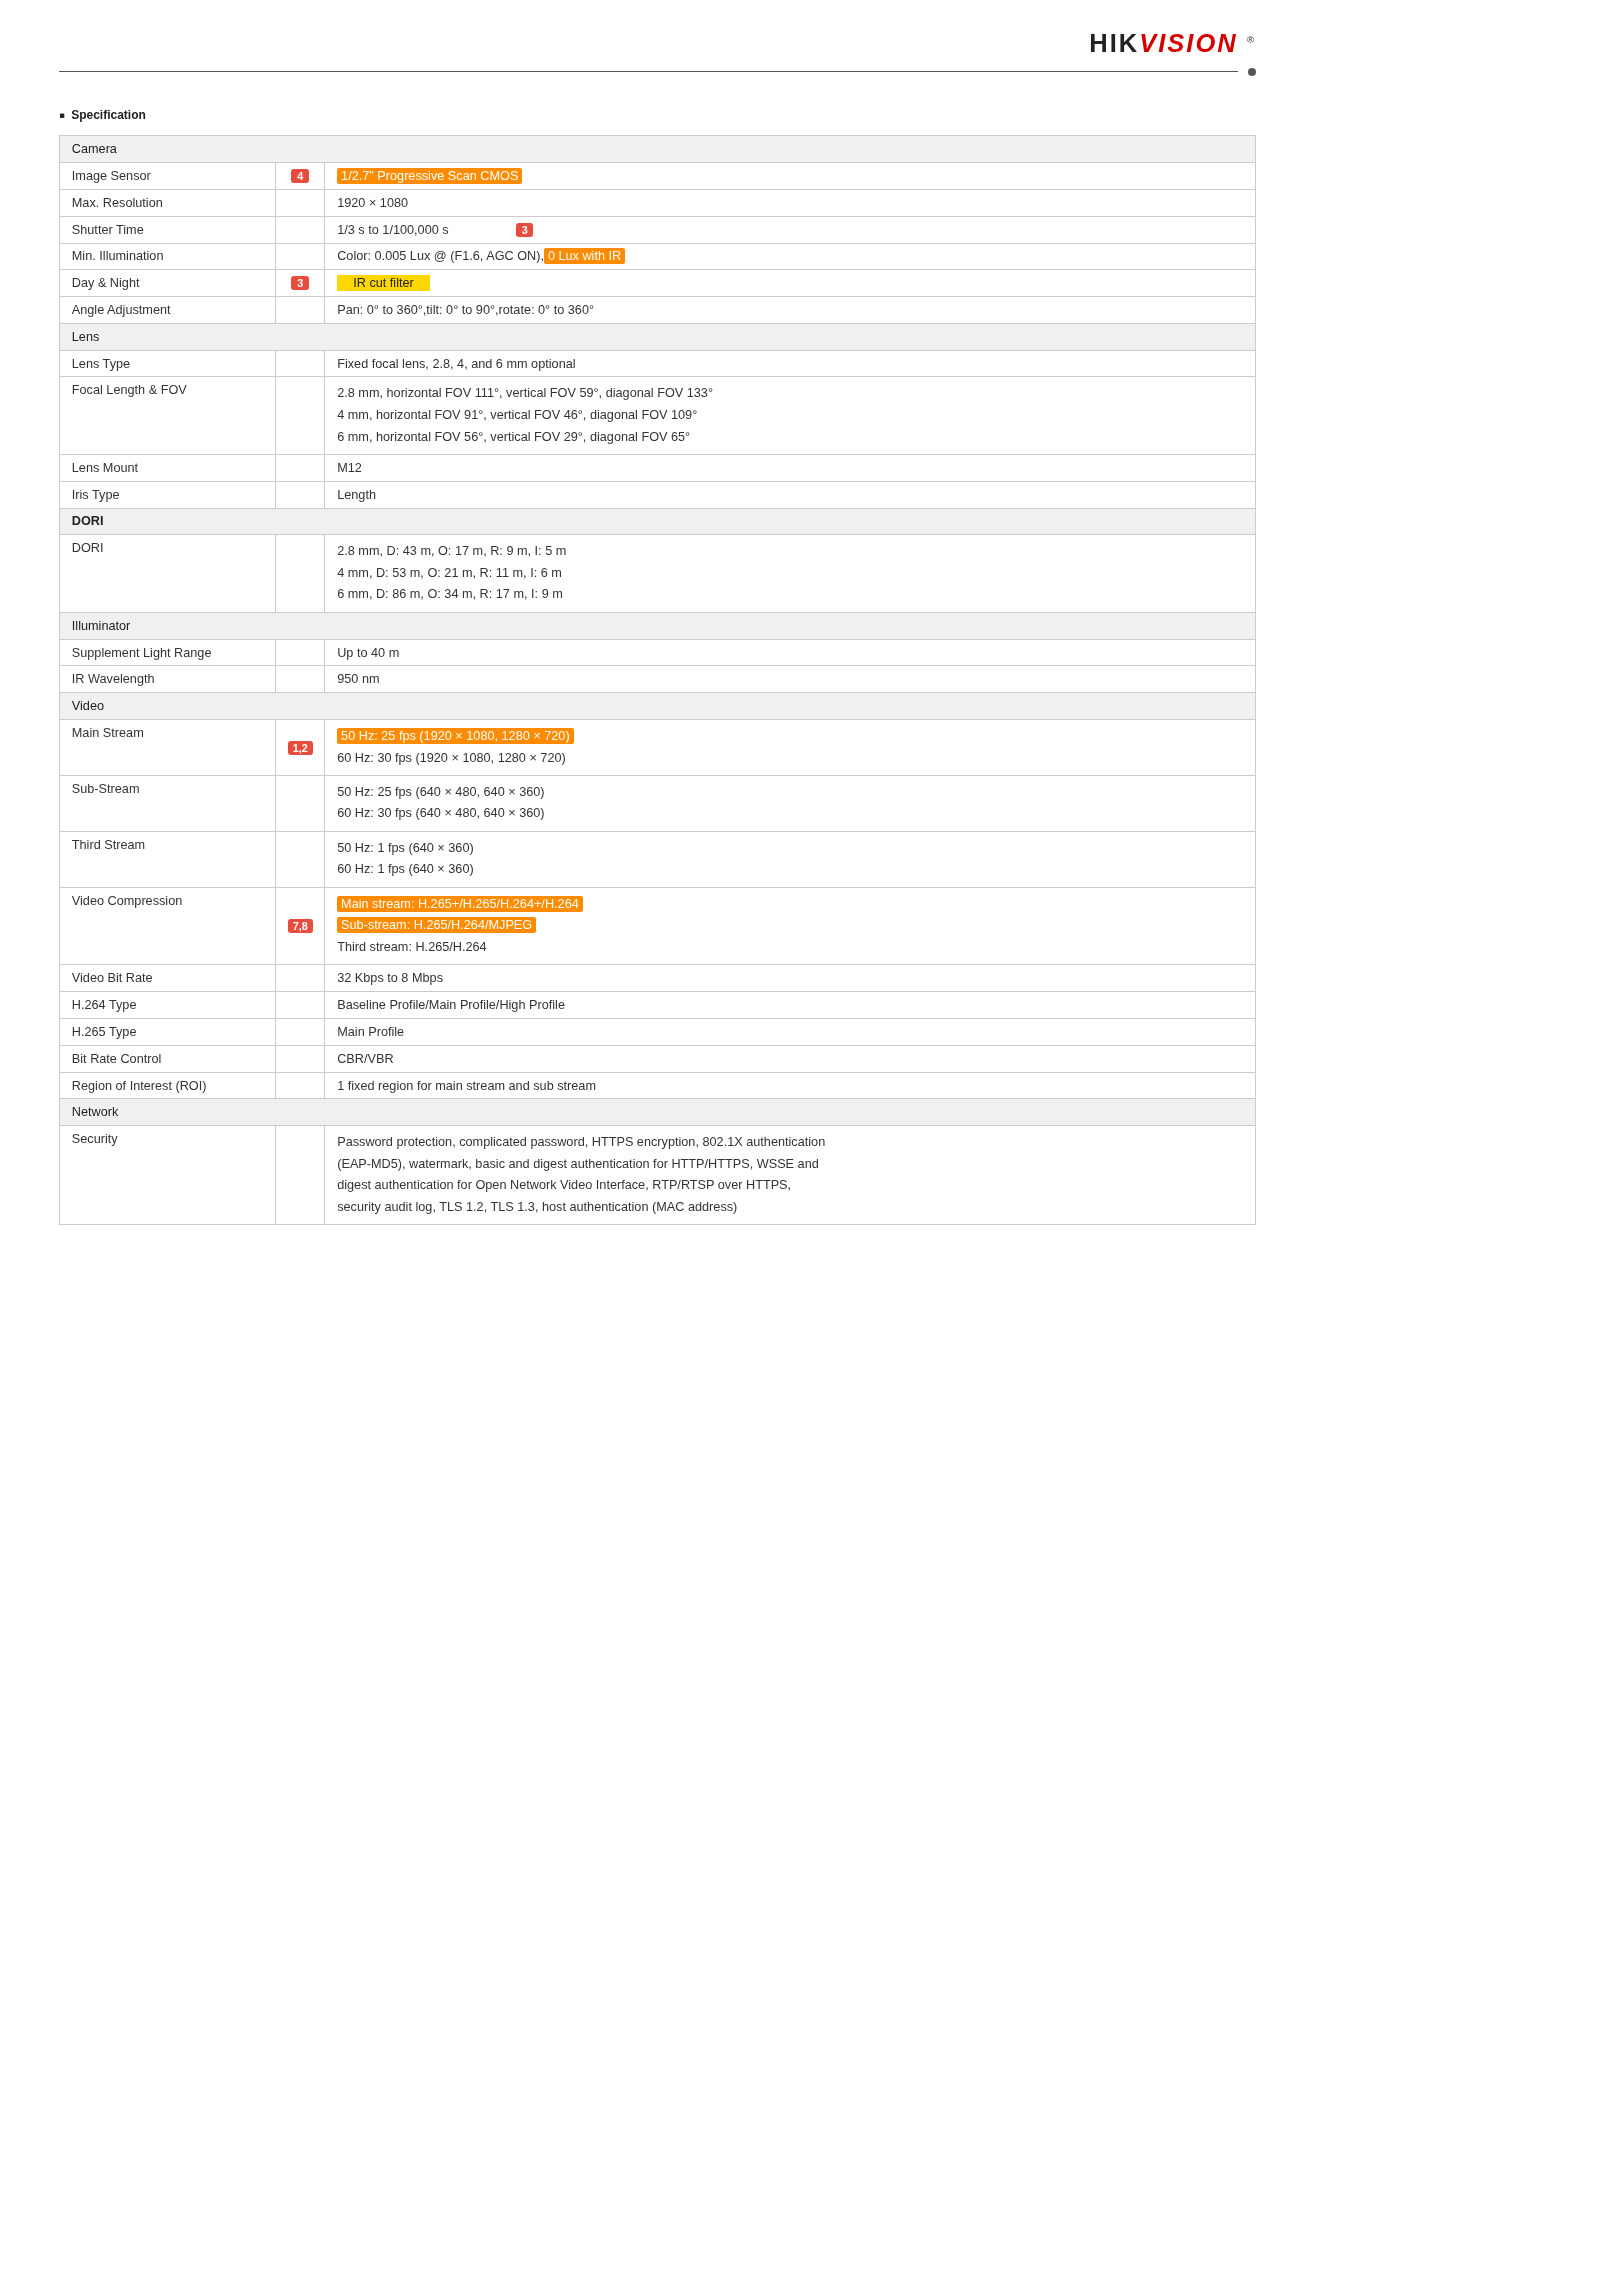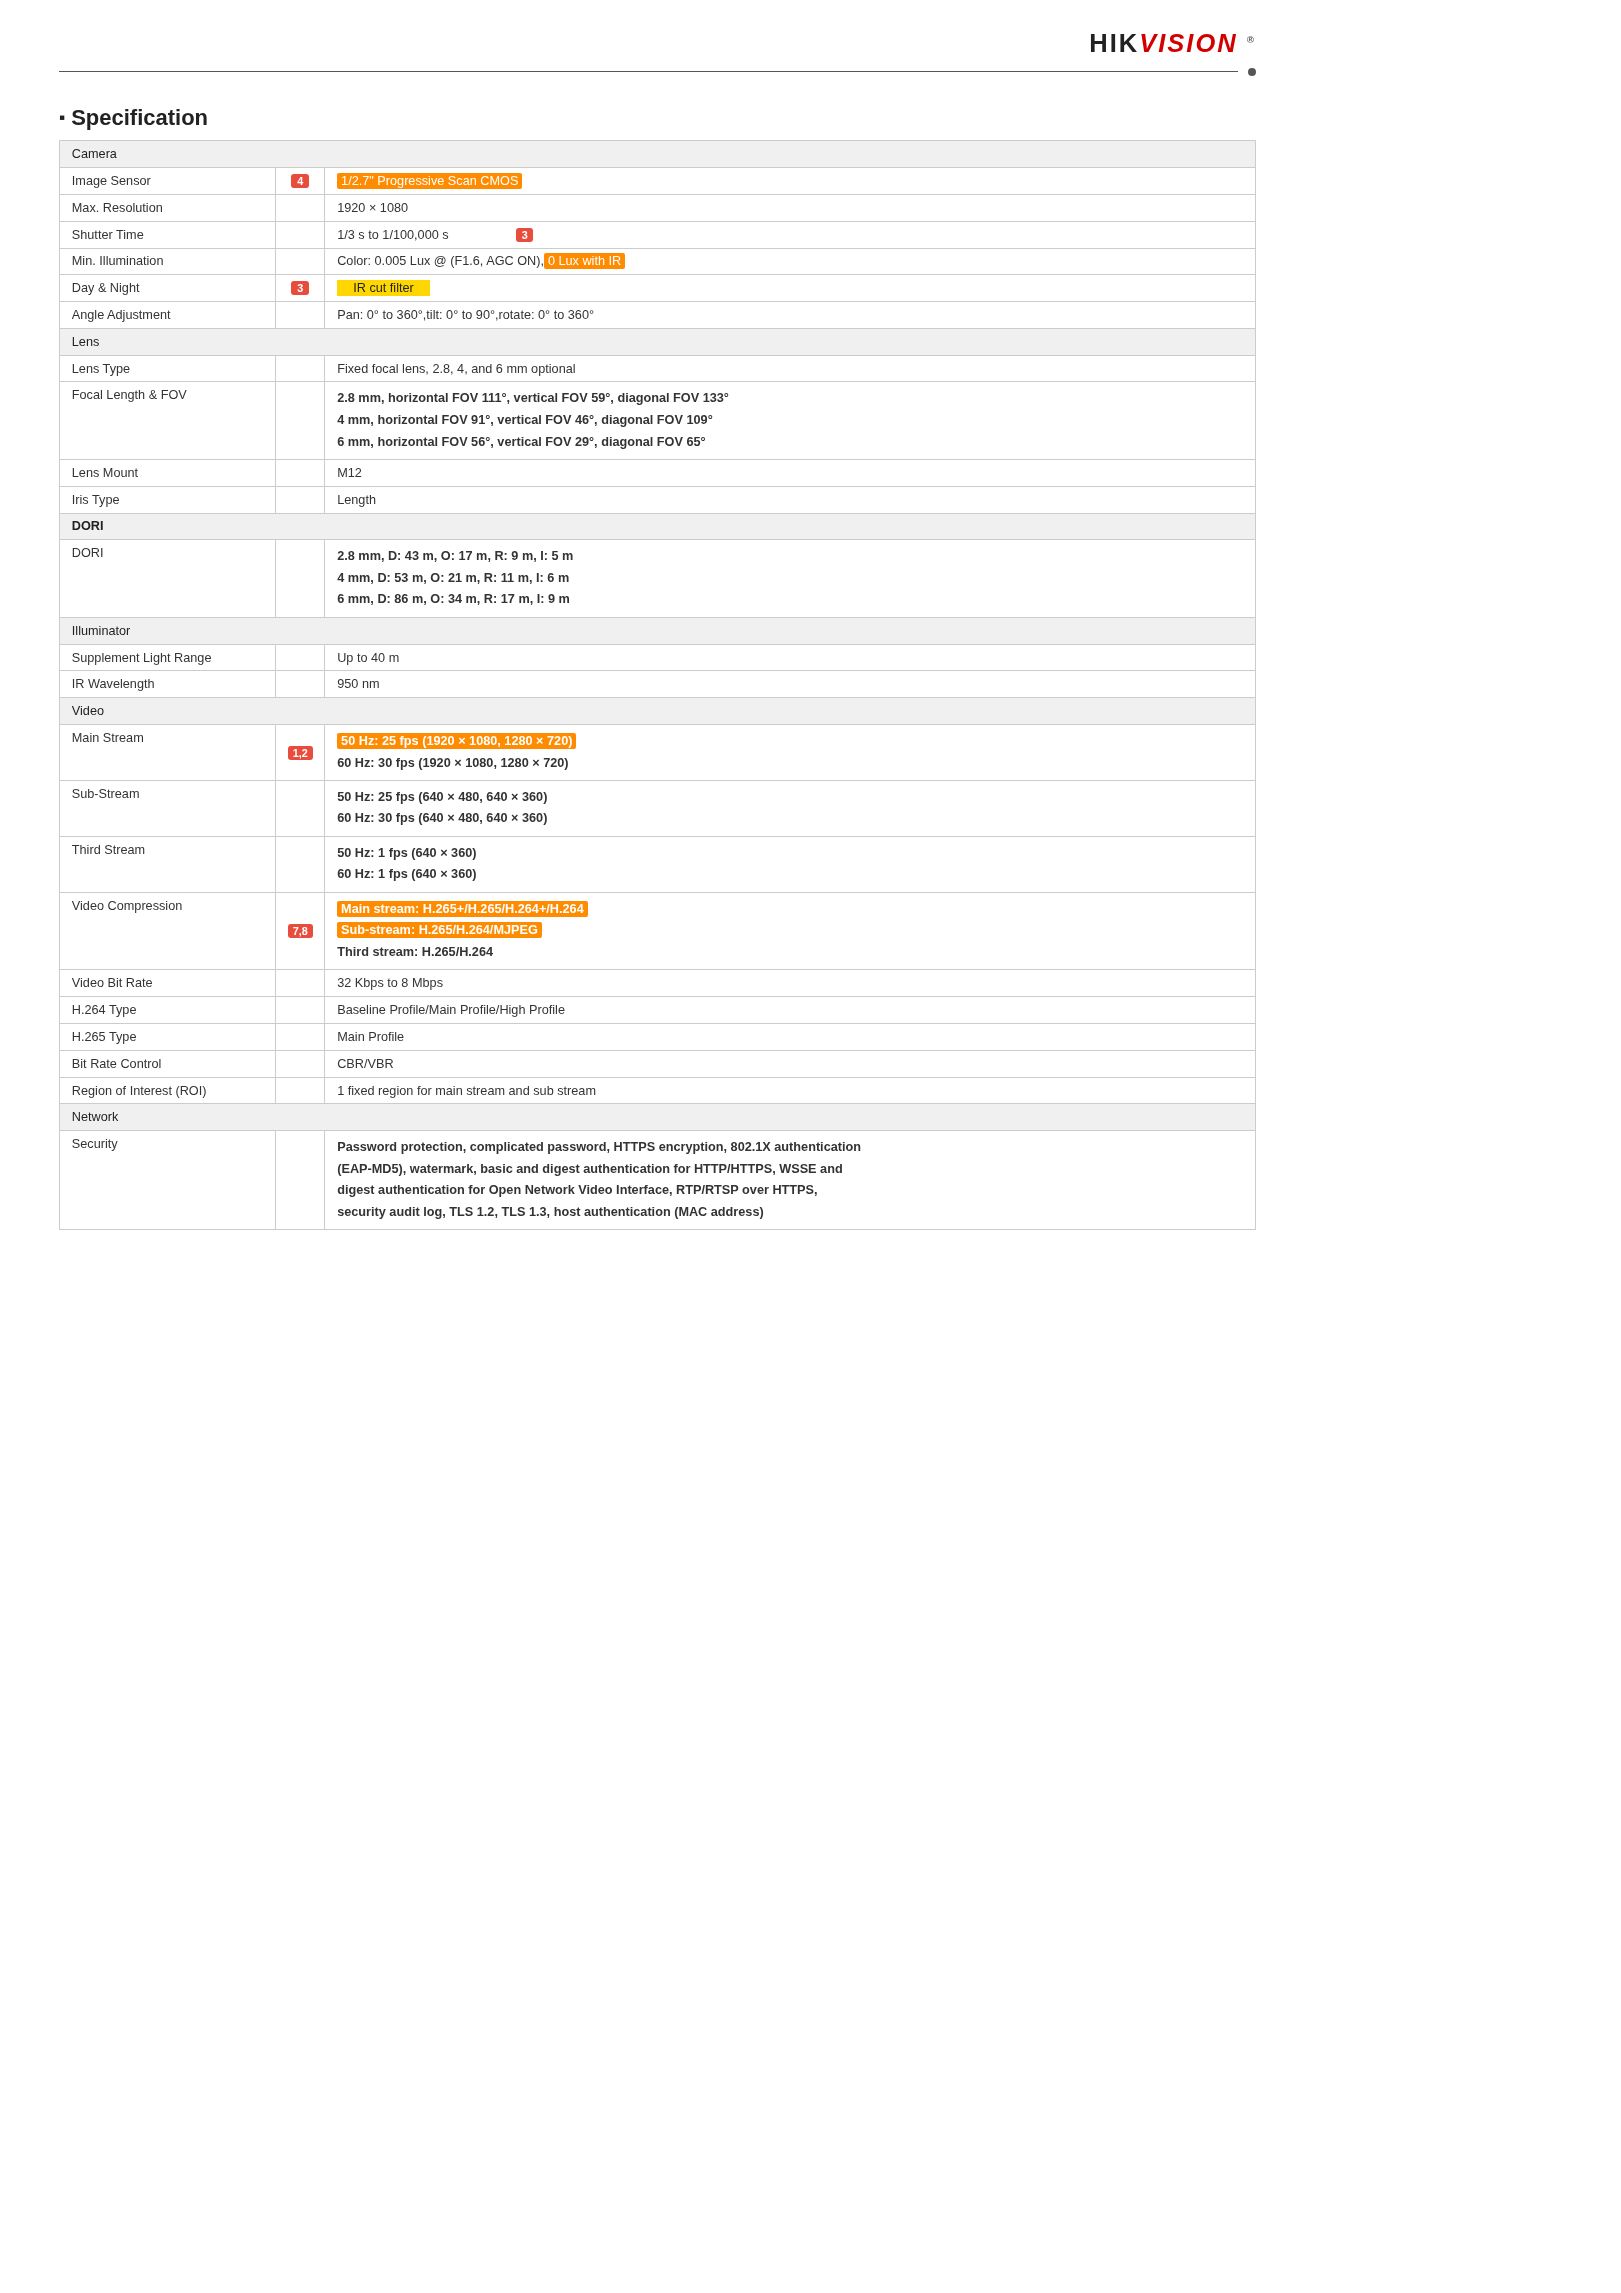--- a/index.html
+++ b/index.html
@@ -55,21 +55,21 @@
     }
 
     .divider-dot {
       width: 7.8px;
       height: 7.8px;
       border-radius: 50%;
       background: #555;
     }
 
     .section-title {
-      font-size: 22px;
+      font-size: 12px;
       font-weight: bold;
       margin-bottom: 9.8px;
       display: flex;
       align-items: center;
       gap: 5.9px;
     }
 
     .section-title::before {
       content: '▪';
       color: #222;
@@ -130,21 +130,20 @@
     }
 
     .highlight-yellow {
       background: #ffd700;
       color: #222;
       padding: 1px 16px;
     }
 
     .multiline-cell {
       line-height: 1.7;
-      font-weight: bold;
     }
   </style>
 </head>
 <body>
 
 <div class="page-wrapper">
 
   <div class="header">
     <div class="logo">
       <span>HIK</span><span style="color:#d40000; font-style:italic;">VISION</span>

